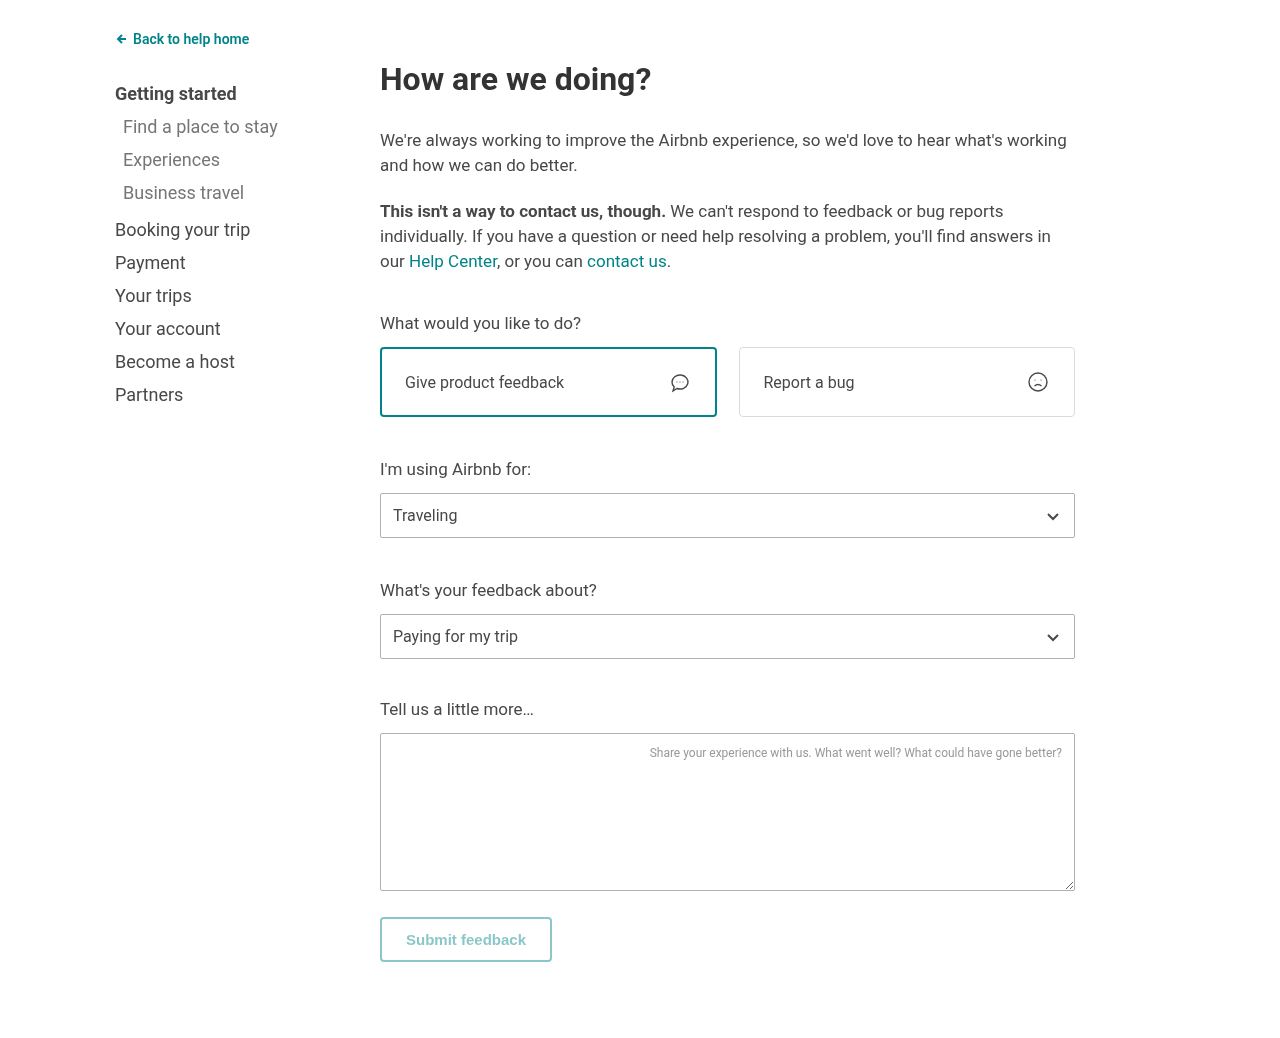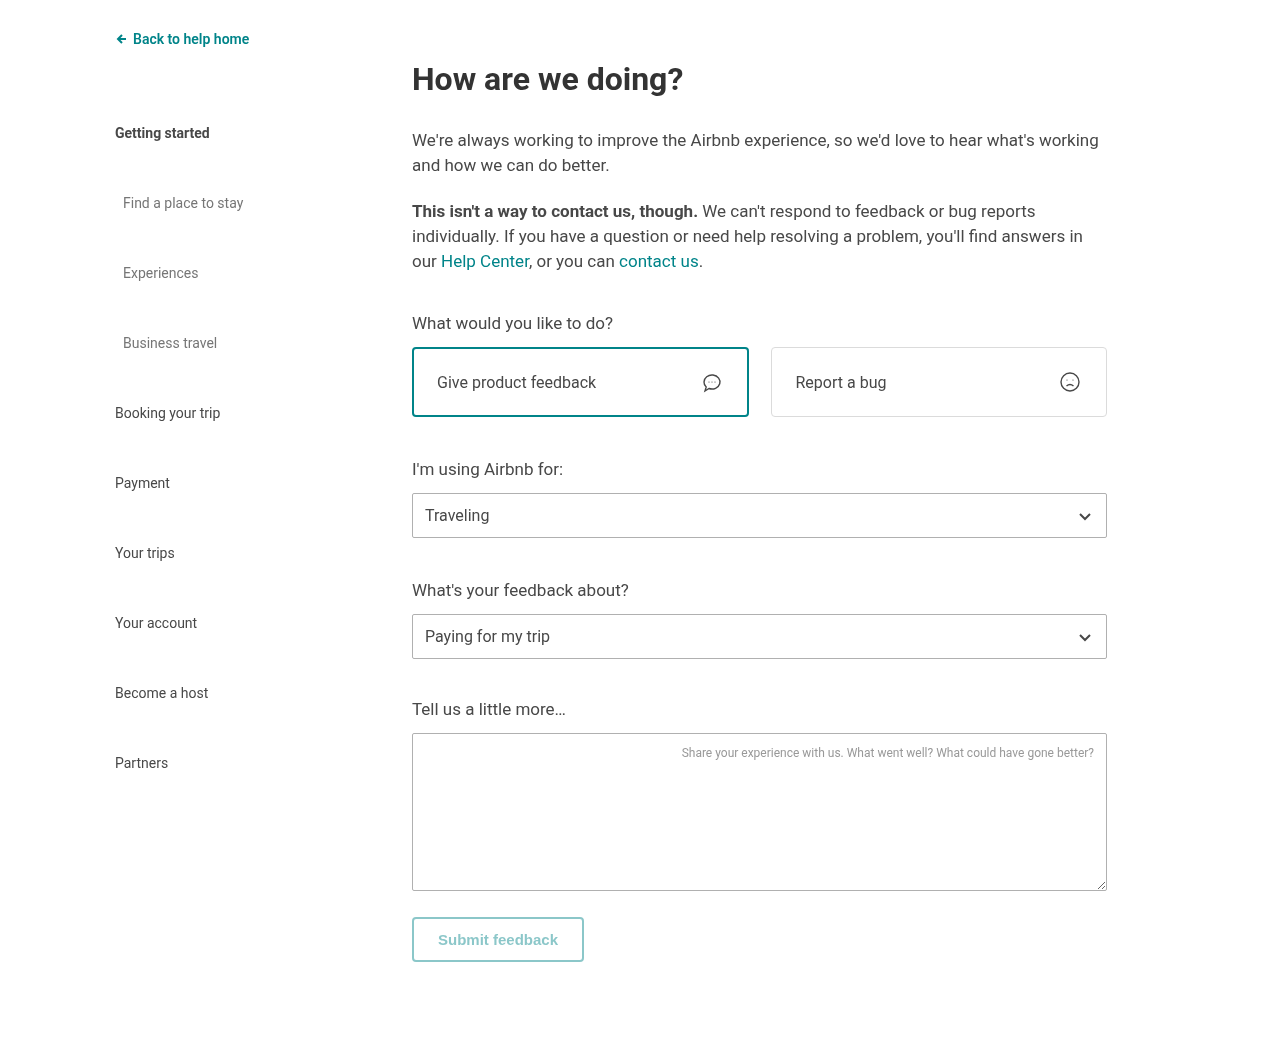--- a/index.html
+++ b/index.html
@@ -13,21 +13,21 @@
   body {
     margin: 0;
     font-family: -apple-system, BlinkMacSystemFont, "Segoe UI", Roboto, Helvetica, Arial, sans-serif;
     color: var(--text);
     background: #fff;
     width: 1280px;
   }
   .page {
     display: flex;
     padding: 30px 115px 60px 115px;
-    gap: 92px;
+    gap: 60px;
   }
   
   .sidebar {
     width: 205px;
     flex-shrink: 0;
   }
   .back-link {
     display: inline-flex;
     align-items: center;
     gap: 6px;
@@ -43,26 +43,25 @@
     stroke: var(--teal);
     stroke-width: 2;
     fill: none;
   }
   .nav-group {
     margin-bottom: 4px;
   }
   .nav-item {
     display: block;
     padding: 6px 0;
-    font-size: 14px;
+    font-size: 18px;
     color: var(--text);
     text-decoration: none;
     cursor: pointer;
     font-weight: 400;
-    margin-top: 42px;
   }
   .nav-item.selected {
     font-weight: 700;
   }
   .nav-sub {
     padding-left: 8px;
   }
   .nav-sub .nav-item {
     color: var(--text-light);
   }

